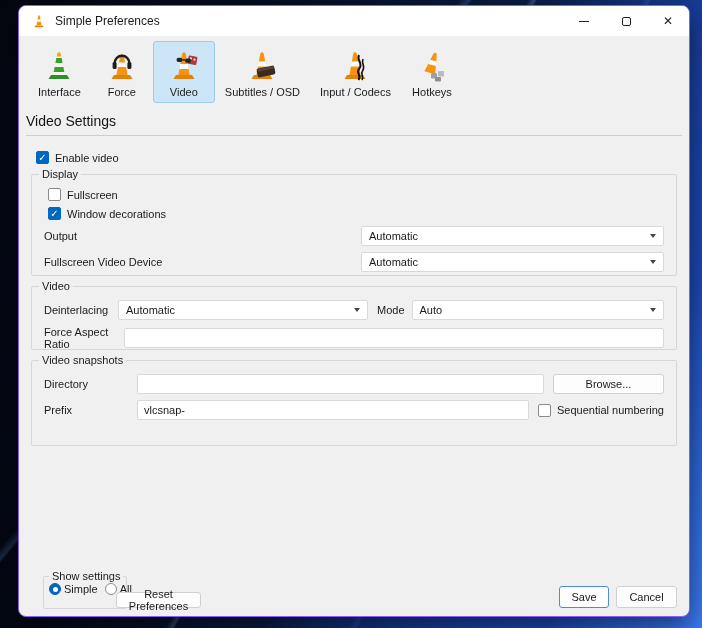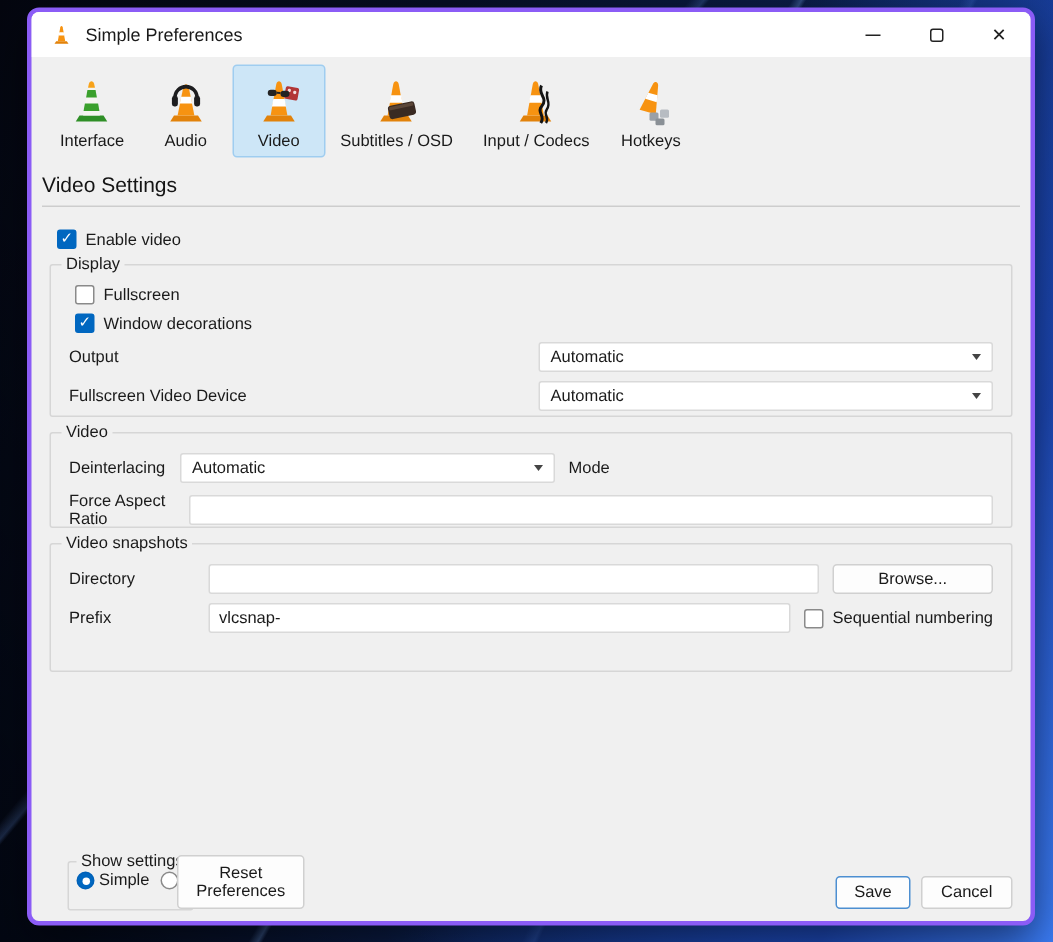--- a/index.html
+++ b/index.html
@@ -13,21 +13,21 @@
       linear-gradient(295deg, transparent 34.5%, rgba(90,140,240,.18) 34.8%, transparent 35.6%),
       linear-gradient(60deg, rgba(0,0,0,.5) 0%, rgba(0,0,0,0) 30%),
       linear-gradient(293deg, rgba(60,125,245,.95) 0%, rgba(30,70,180,.65) 16%, rgba(10,25,70,0) 45%),
       linear-gradient(115deg, #04060f 0%, #060e24 30%, #0b1d48 55%, #1744a8 80%, #2a63e0 100%);
   }
 
   
   .window{
     position:absolute; left:18px; top:5px; width:672px; height:612px;
     background:#f0f0f0; border-radius:8px;
-    border:3px solid #8b5cf6;
+    border:1px solid #8b5cf6;
     box-shadow:0 10px 28px rgba(0,0,0,.5);
     overflow:hidden;
   }
   .titlebar{
     height:30px; background:#ffffff; display:flex; align-items:center;
     padding-left:12px;
   }
   .titlebar .app-icon{ width:16px; height:16px; margin-right:8px; flex:none; }
   .titlebar .title{ font-size:12px; color:#1a1a1a; }
   .win-controls{ margin-left:auto; display:flex; height:100%; }
@@ -113,21 +113,21 @@
     border:1px solid #d6d6d6; border-radius:2px; padding:6px 5px 0 5px;
   }
   .show-settings .gb-title{ top:-7px; left:5px; }
   .radio-row{ display:flex; gap:3px; font-size:11px; color:#1a1a1a; }
   .radio{ width:12px; height:12px; border-radius:50%; border:1px solid #8a8a8a; background:#fff; flex:none;
     display:flex; align-items:center; justify-content:center; }
   .radio.checked{ background:#0067c0; border-color:#0061b8; }
   .radio.checked::after{ content:""; width:5px; height:5px; border-radius:50%; background:#fff; }
   .radio-label{ margin-right:4px; }
 
-  .reset-btn{ position:absolute; left:97px; bottom:8px; width:85px; height:36px; }
+  .reset-btn{ position:absolute; left:97px; bottom:8px; width:85px; height:16px; }
   .save-btn{ position:absolute; right:80px; bottom:8px; width:50px; height:22px; border-color:#4d8fd1; }
   .cancel-btn{ position:absolute; right:12px; bottom:8px; width:61px; height:22px; }
 </style>
 </head>
 <body>
 
 <div class="window">
 
   <div class="titlebar">
     <svg class="app-icon" viewBox="0 0 36 36">
@@ -164,21 +164,21 @@
 
     <div class="tool-item">
       <svg class="ticon" viewBox="0 0 36 36">
         <path d="M10 28 L26 28 L28.5 32 L7.5 32 Z" fill="#e2820a"></path>
         <path d="M16.2 9 C16.8 6.6 19.2 6.6 19.8 9 L23.6 28 L12.4 28 Z" fill="#f79311"></path>
         <path d="M14.8 15.5 L21.2 15.5 L22.1 20 L13.9 20 Z" fill="#ffffff"></path>
         <path d="M10.5 17 C10.5 6 25.5 6 25.5 17" stroke="#1d1d1f" stroke-width="2.4" fill="none"></path>
         <rect x="8.6" y="15" width="4" height="7" rx="1.6" fill="#1d1d1f"></rect>
         <rect x="23.4" y="15" width="4" height="7" rx="1.6" fill="#1d1d1f"></rect>
       </svg>
-      <span class="tlabel">Audio</span>
+      <span class="tlabel">Force</span>
     </div>
 
     <div class="tool-item selected">
       <svg class="ticon" viewBox="0 0 36 36">
         <path d="M10 28 L26 28 L28.5 32 L7.5 32 Z" fill="#e2820a"></path>
         <path d="M16.2 7 C16.8 4.6 19.2 4.6 19.8 7 L23.6 28 L12.4 28 Z" fill="#f79311"></path>
         <path d="M14.2 17 L21.8 17 L22.7 22 L13.3 22 Z" fill="#ffffff"></path>
         <rect x="22" y="9" width="9" height="8.5" rx="1.2" fill="#b23636" transform="rotate(10 26.5 13)"></rect>
         <circle cx="24.6" cy="11.6" r="1.1" fill="#f3dede" transform="rotate(10 26.5 13)"></circle>
         <circle cx="28.4" cy="12.3" r="1.1" fill="#f3dede" transform="rotate(10 26.5 13)"></circle>
@@ -261,20 +261,24 @@
 
   <div class="groupbox" style="height:64px;">
     <span class="gb-title">Video</span>
     <div class="gb-row">
       <span class="flabel w-deint-label">Deinterlacing</span>
       <div class="combo w-deint-combo">
         <span>Automatic</span>
         <span class="arrow"></span>
       </div>
       <span class="flabel mode-label">Mode</span>
+      <div class="combo w-mode-combo">
+        <span>Auto</span>
+        <span class="arrow"></span>
+      </div>
     </div>
     <div class="gb-row">
       <span class="flabel w-far-label">Force Aspect Ratio</span>
       <input class="textfield w-far-input" value="" style="">
     </div>
   </div>
 
   <div class="groupbox" style="height:86px;">
     <span class="gb-title">Video snapshots</span>
     <div class="gb-row">

